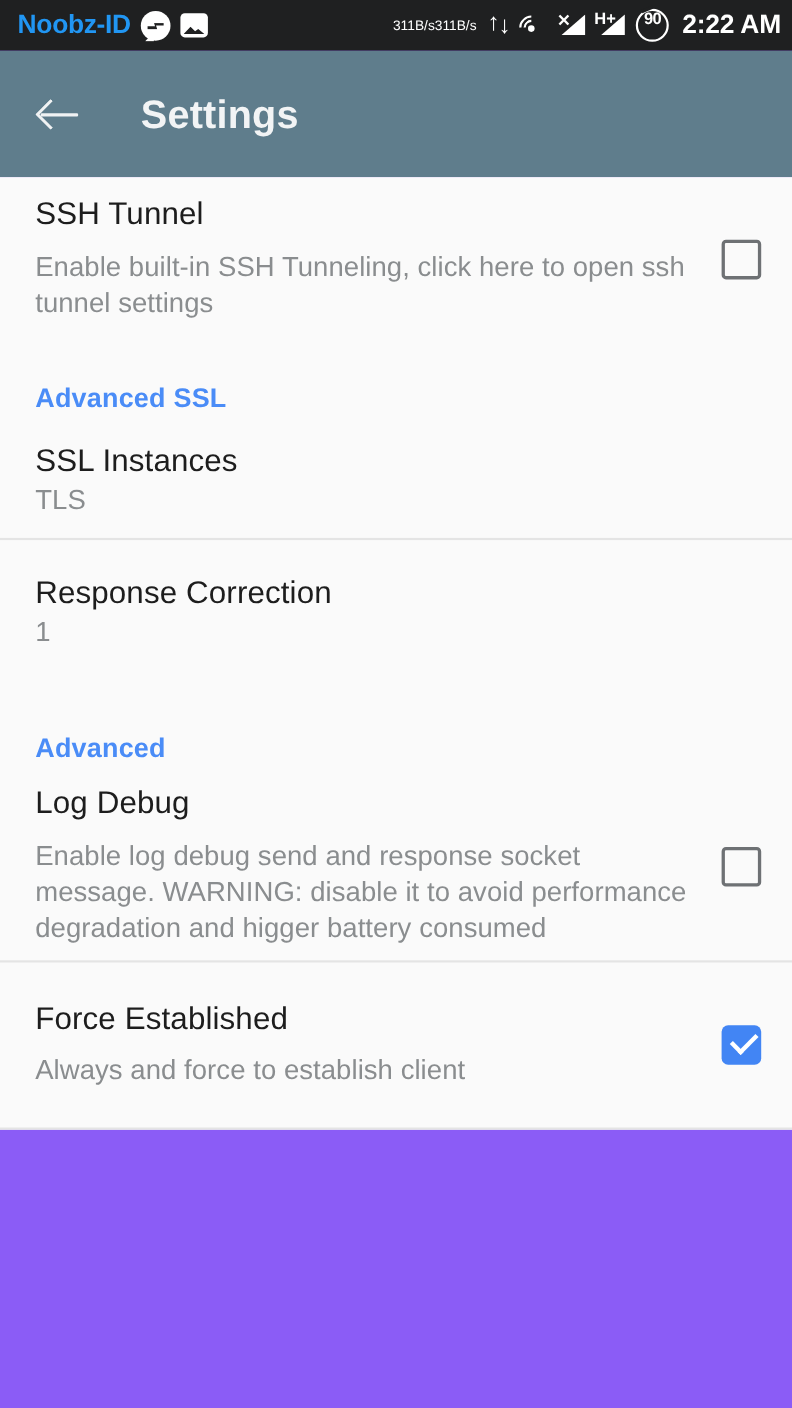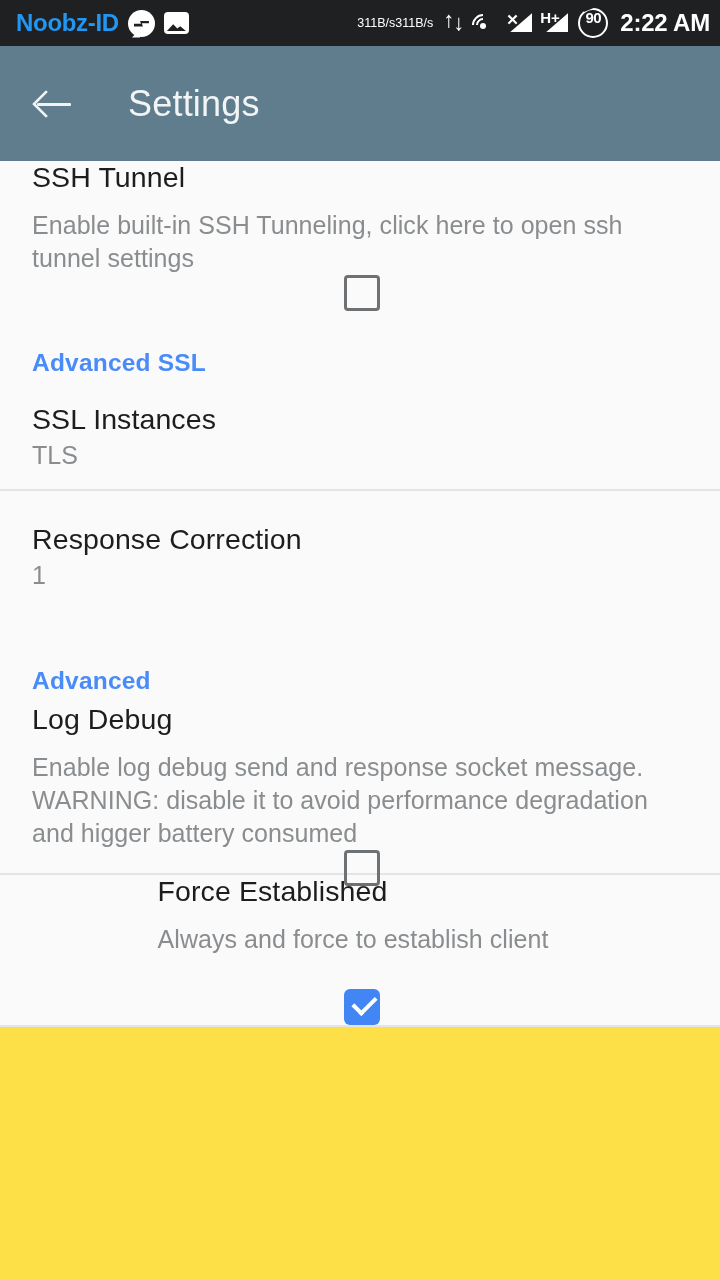--- a/index.html
+++ b/index.html
@@ -2,21 +2,21 @@
 <html><head>
 <meta charset="utf-8">
 <style>
   * { margin:0; padding:0; box-sizing:border-box; }
   html, body {
     width:720px; height:1280px;
     background:#fafafa;
     font-family:"Liberation Sans", sans-serif;
     overflow:hidden;
   }
-  #screen { width:720px; height:1280px; position:relative; background:#fde047; }
+  #screen { width:720px; height:1280px; position:relative; background:#8b5cf6; }
 
   
   .statusbar{
     height:46px; background:#1f2021; color:#fff;
     display:flex; align-items:center; padding:0 10px 0 16px;
     position:relative;
   }
   .sb-left{ display:flex; align-items:center; gap:9px; }
   .sb-app-name{
     color:#2196f3; font-size:24px; font-weight:bold;
@@ -116,31 +116,30 @@
     content:""; position:absolute; left:3px; top:20px;
     width:34px; height:3.2px; background:#f0f2f3; border-radius:1px;
   }
   .back-arrow:after{
     content:""; position:absolute; left:2px; top:11px;
     width:17px; height:17px;
     border-left:3.2px solid #f0f2f3; border-bottom:3.2px solid #f0f2f3;
     transform:rotate(45deg); border-radius:1px;
   }
   .appbar-title{
-    color:#f2f4f5; font-size:36px; font-weight:normal;
+    color:#f2f4f5; font-size:36px; font-weight:bold;
     margin-left:52px; letter-spacing:0.2px;
   }
 
   
   .content{ background:#fafafa; }
   .pref{
     display:flex; align-items:center;
     padding:0 28px 0 32px;
     position:relative;
-    flex-direction:column;
   }
   .pref-text{ flex:1 1 auto; min-width:0; padding-right:18px; }
   .pref-title{
     font-size:28.5px; color:#1d1d1d; line-height:1.18;
     font-weight:normal; letter-spacing:0.1px;
   }
   .pref-summary{
     font-size:25px; color:#8a8d8f; line-height:1.33;
     margin-top:14px; letter-spacing:0.05px;
   }

